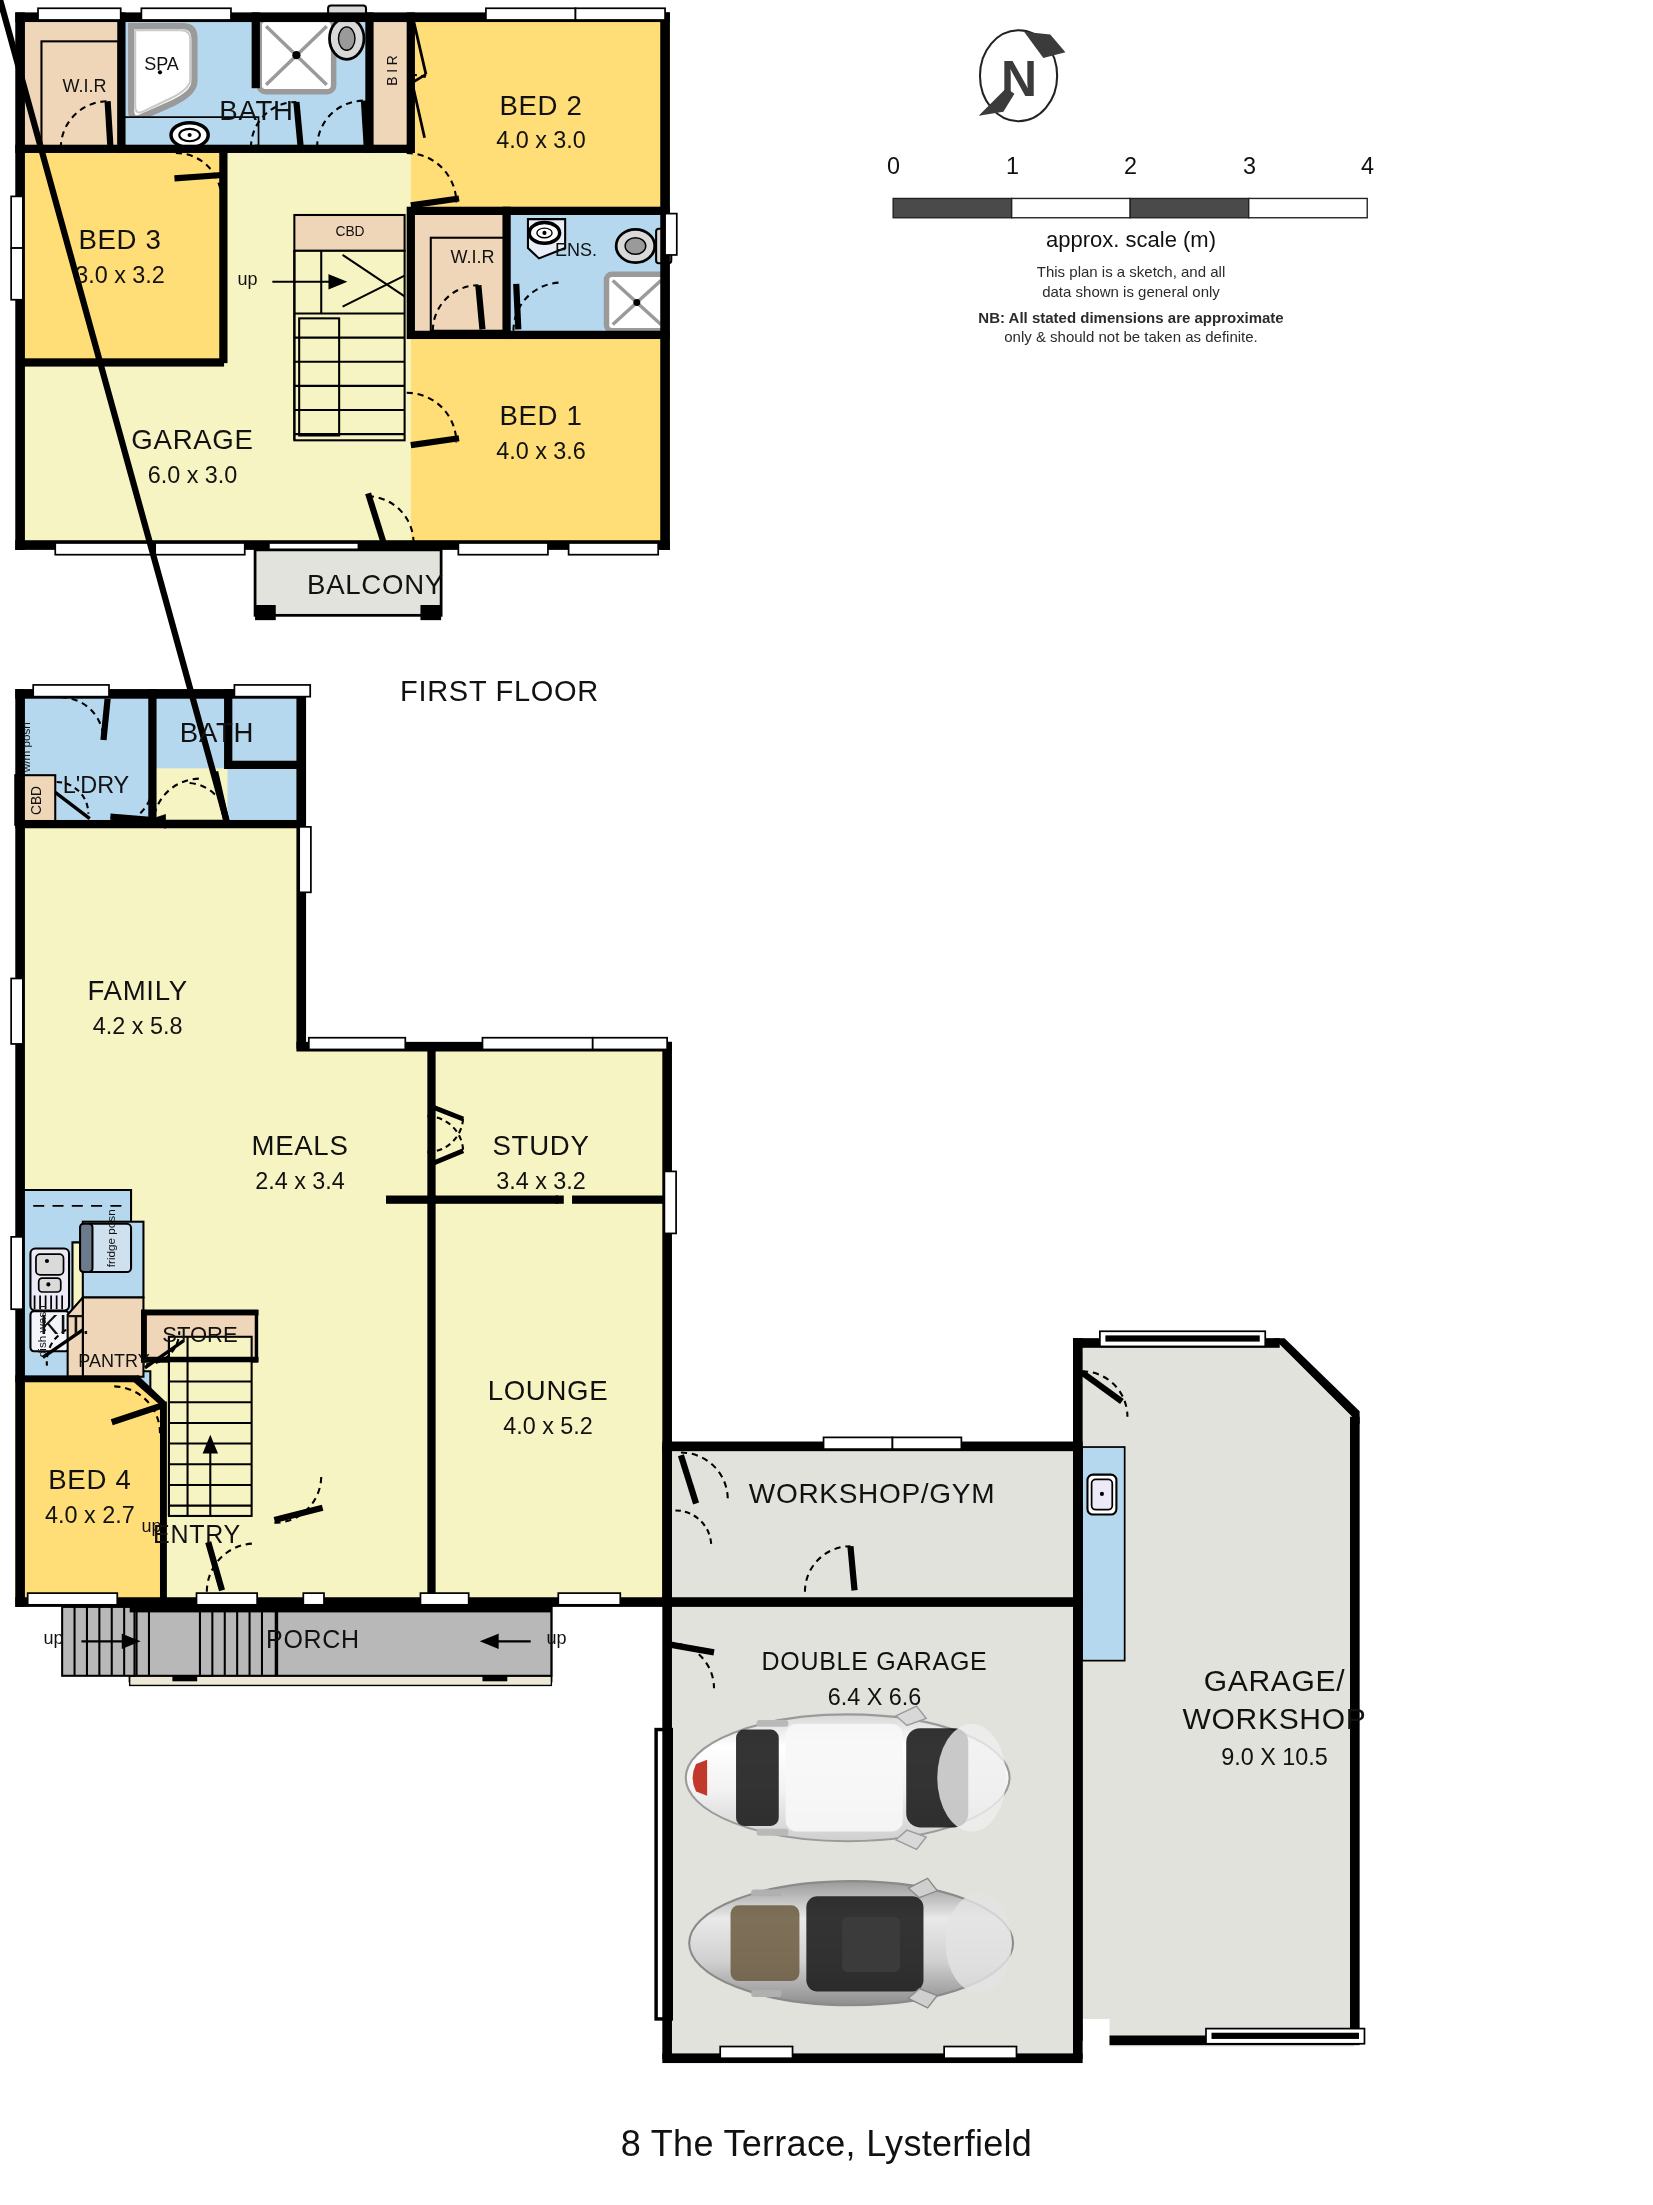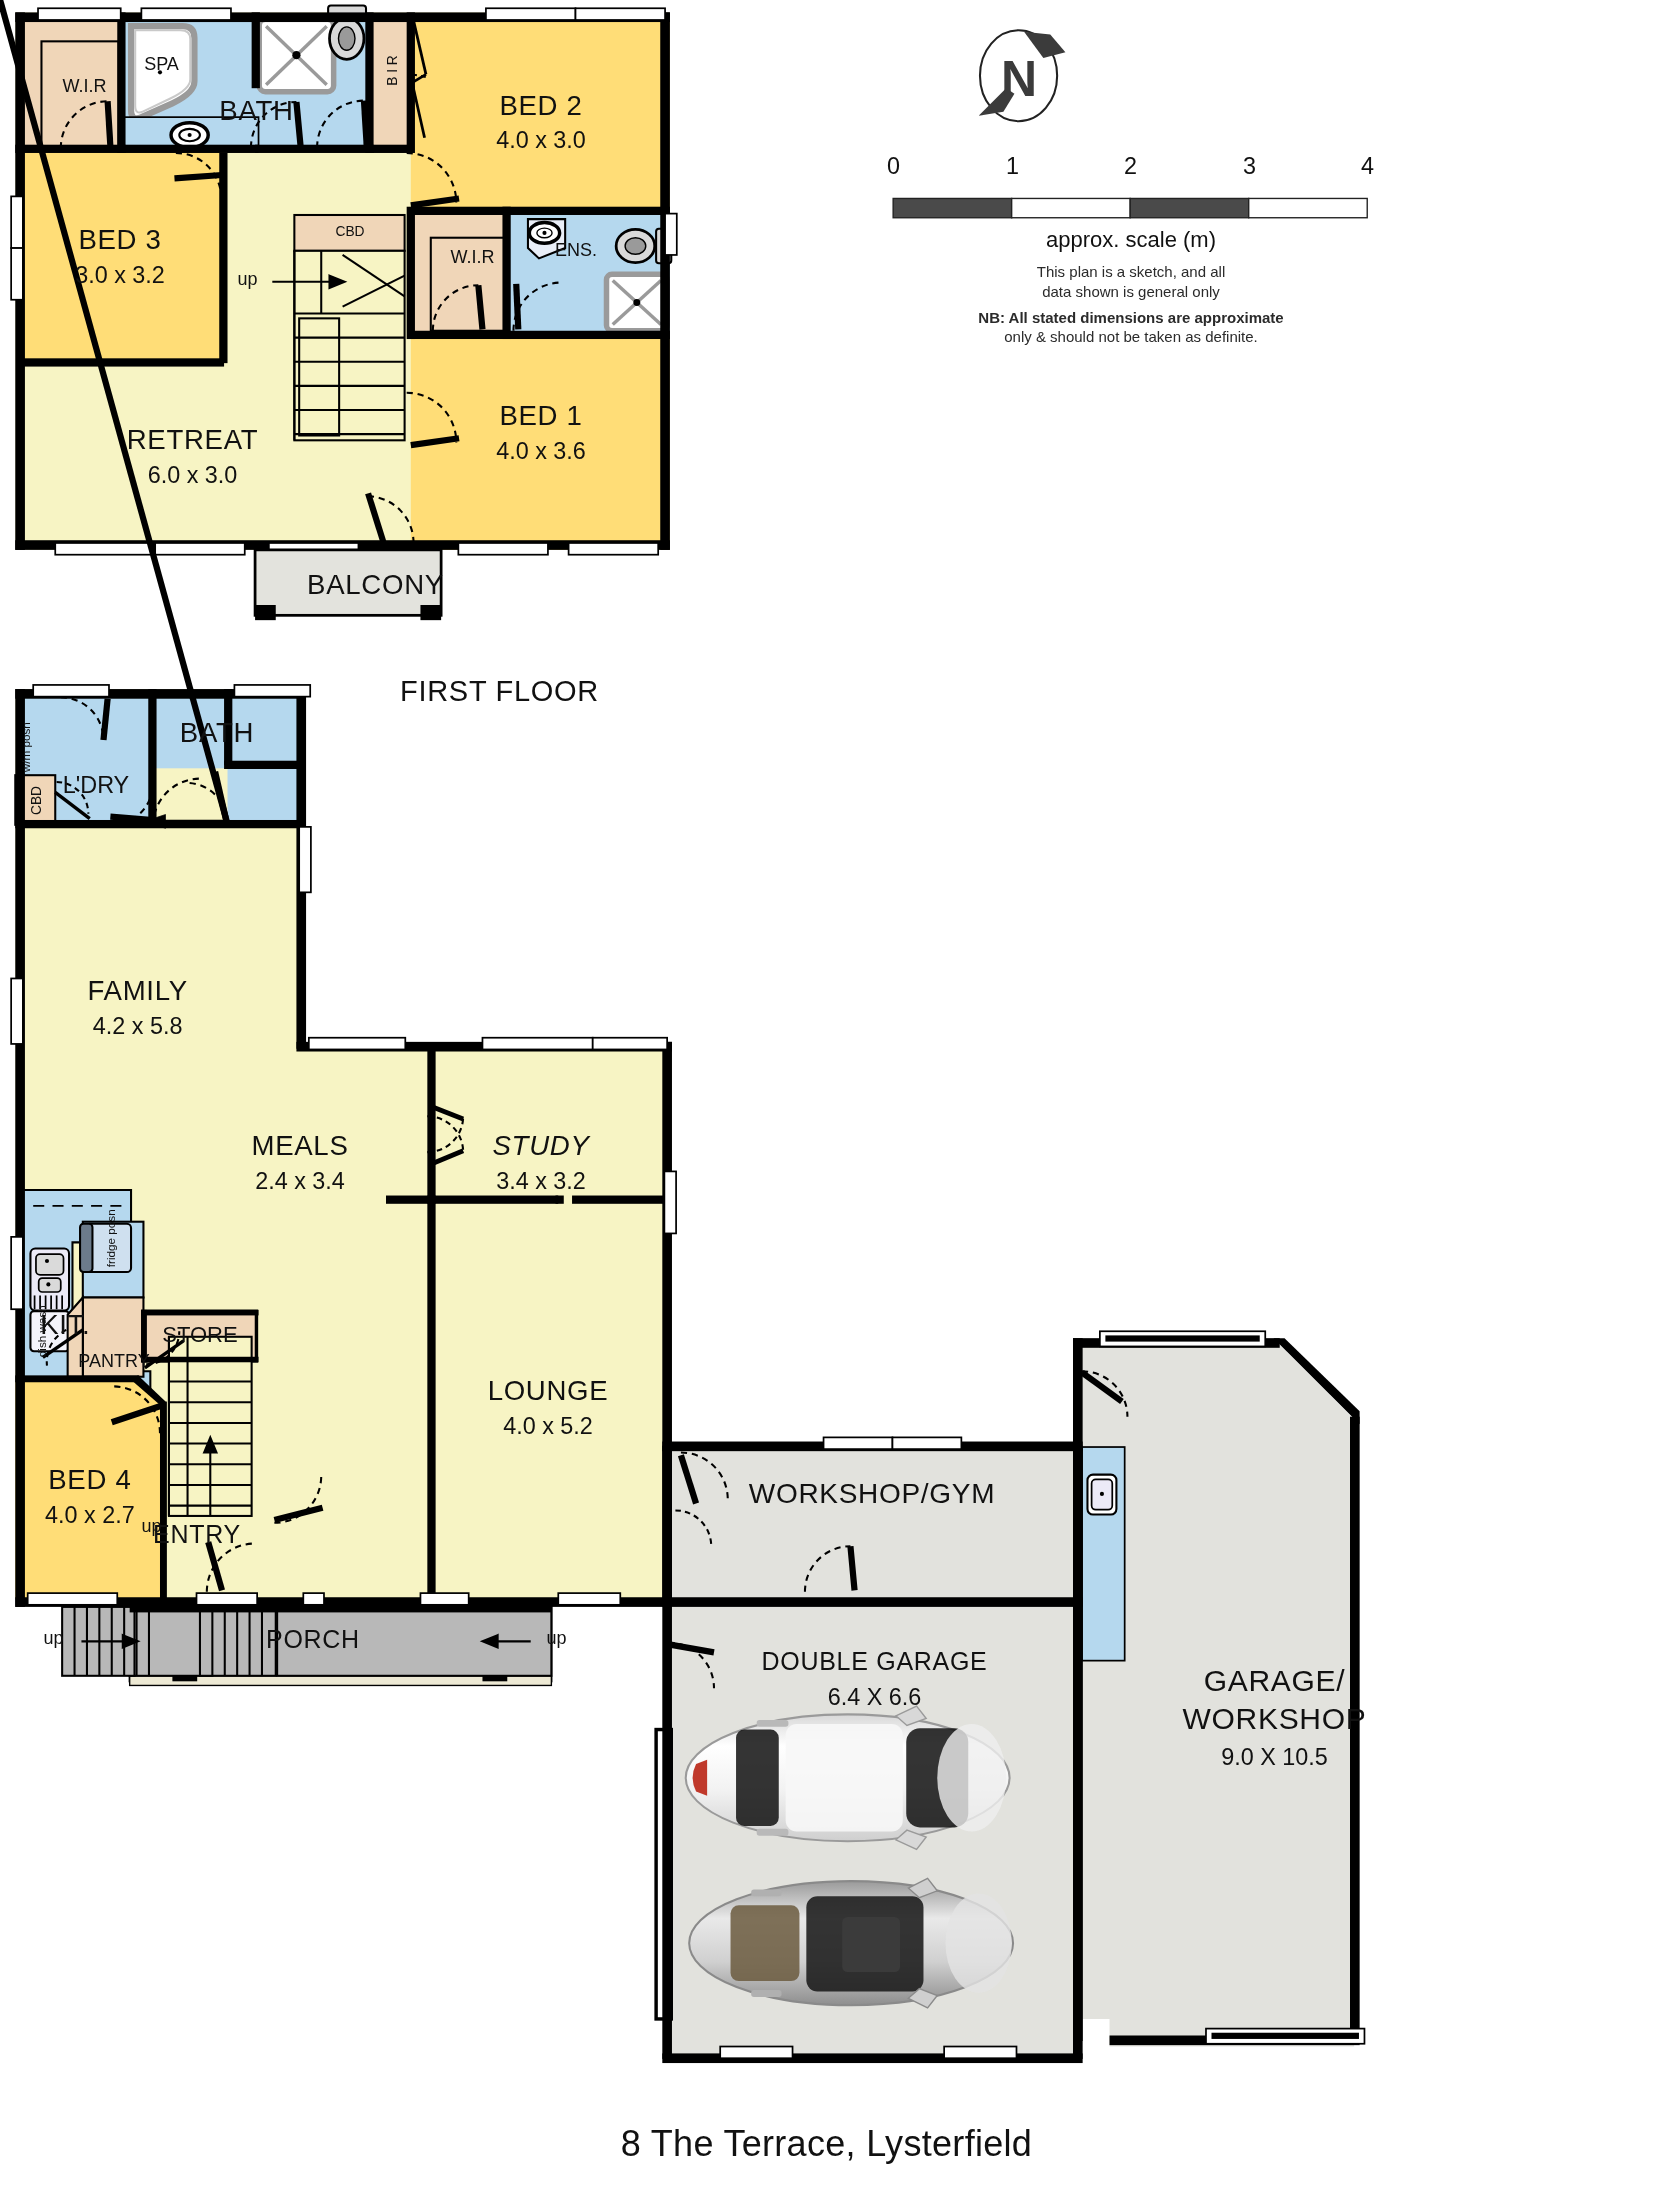--- a/index.html
+++ b/index.html
@@ -501,21 +501,21 @@
 
 <div class="lbl room-name" style="left:455px;top:90px;width:172px;">BED 2</div>
 <div class="lbl room-dim" style="left:455px;top:127px;width:172px;">4.0 x 3.0</div>
 
 <div class="lbl room-name" style="left:34px;top:224px;width:172px;">BED 3</div>
 <div class="lbl room-dim" style="left:34px;top:262px;width:172px;">3.0 x 3.2</div>
 
 <div class="lbl room-name" style="left:455px;top:400px;width:172px;">BED 1</div>
 <div class="lbl room-dim" style="left:455px;top:438px;width:172px;text-align:center;">4.0 x 3.6</div>
 
-<div class="lbl room-name" style="left:96px;top:424px;width:193px;">RETREAT</div>
+<div class="lbl room-name" style="left:96px;top:424px;width:193px;">GARAGE</div>
 <div class="lbl room-dim" style="left:96px;top:462px;width:193px;">6.0 x 3.0</div>
 
 <div class="lbl small" style="left:43px;top:76px;width:83px;">W.I.R</div>
 <div class="lbl small" style="left:431px;top:247px;width:83px;">W.I.R</div>
 <div class="lbl room-name" style="left:198px;top:95px;width:117px;">BATH</div>
 <div class="lbl small" style="left:127px;top:54px;width:69px;">SPA</div>
 <div class="lbl small" style="left:531px;top:240px;width:90px;">ENS.</div>
 <div class="lbl tiny rot90" style="left:365px;top:63px;width:55px;">B I R</div>
 <div class="lbl tiny" style="left:314px;top:224px;width:72px;">CBD</div>
 <div class="lbl small" style="left:227px;top:269px;width:41px;">up</div>
@@ -536,21 +536,21 @@
 <div class="note" style="position:absolute;left:893px;top:283px;width:476px;">data shown is general only</div>
 <div class="note" style="position:absolute;left:859px;top:309px;width:544px;font-weight:bold;">NB: All stated dimensions are approximate</div>
 <div class="note" style="position:absolute;left:859px;top:328px;width:544px;">only &amp; should not be taken as definite.</div>
 
 <div class="lbl room-name" style="left:20.7px;top:975px;width:234px;">FAMILY</div>
 <div class="lbl room-dim" style="left:20.7px;top:1013px;width:234px;">4.2 x 5.8</div>
 
 <div class="lbl room-name" style="left:200px;top:1130px;width:200px;">MEALS</div>
 <div class="lbl room-dim" style="left:200px;top:1168px;width:200px;">2.4 x 3.4</div>
 
-<div class="lbl room-name" style="left:441px;top:1130px;width:200px;font-style:italic;">STUDY</div>
+<div class="lbl room-name" style="left:441px;top:1130px;width:200px;">STUDY</div>
 <div class="lbl room-dim" style="left:441px;top:1168px;width:200px;">3.4 x 3.2</div>
 
 <div class="lbl room-name" style="left:441px;top:1375px;width:214px;">LOUNGE</div>
 <div class="lbl room-dim" style="left:441px;top:1413px;width:214px;">4.0 x 5.2</div>
 
 <div class="lbl room-name" style="left:10.3px;top:1464px;width:159px;">BED 4</div>
 <div class="lbl room-dim" style="left:10.3px;top:1502px;width:159px;">4.0 x 2.7</div>
 
 <div class="lbl room-name" style="left:730px;top:1647px;width:289px;font-size:25px;">DOUBLE GARAGE</div>
 <div class="lbl room-dim" style="left:730px;top:1684px;width:289px;">6.4 X 6.6</div>

